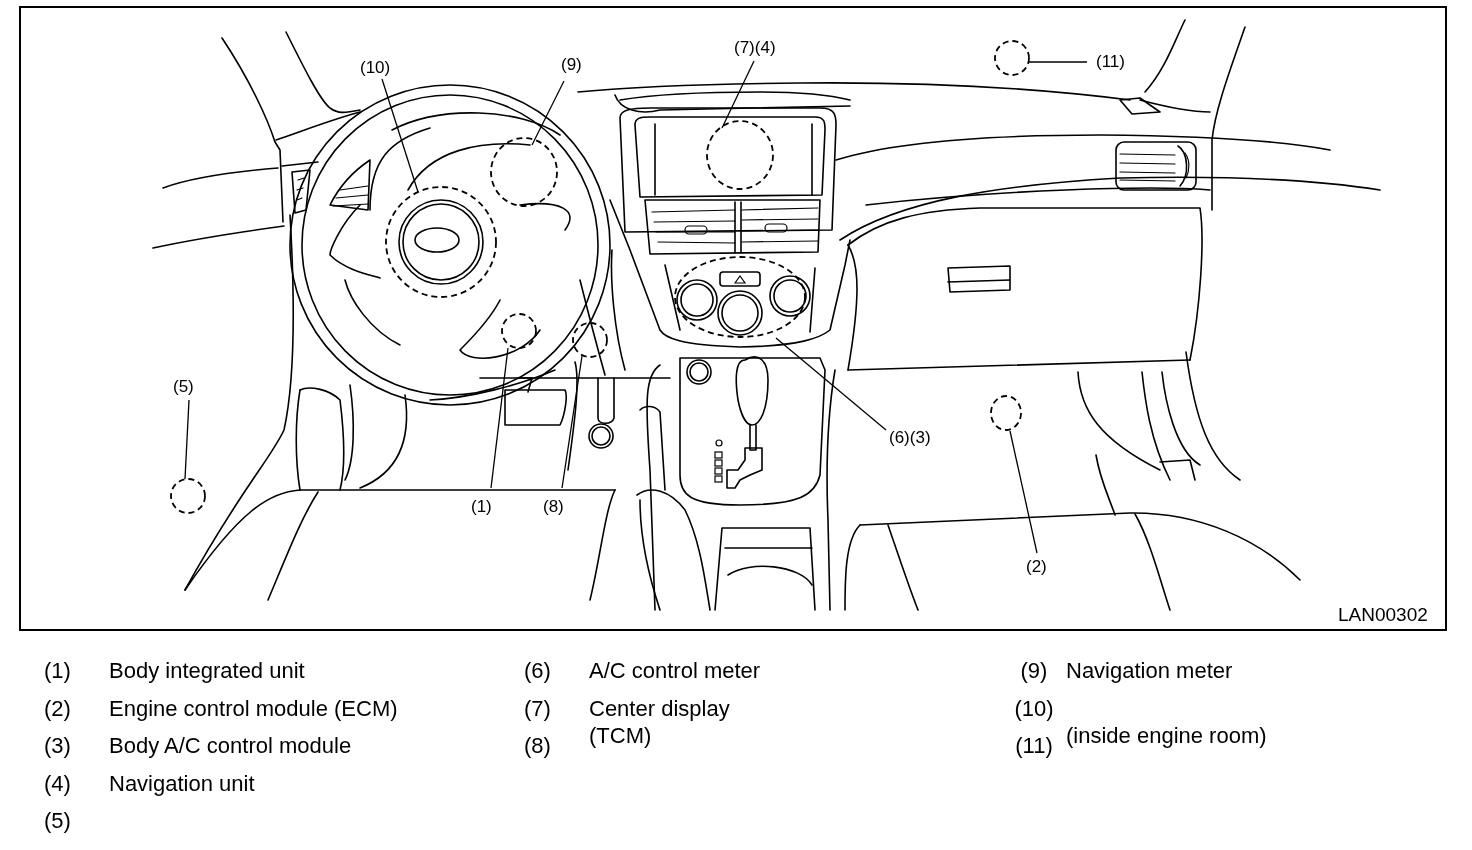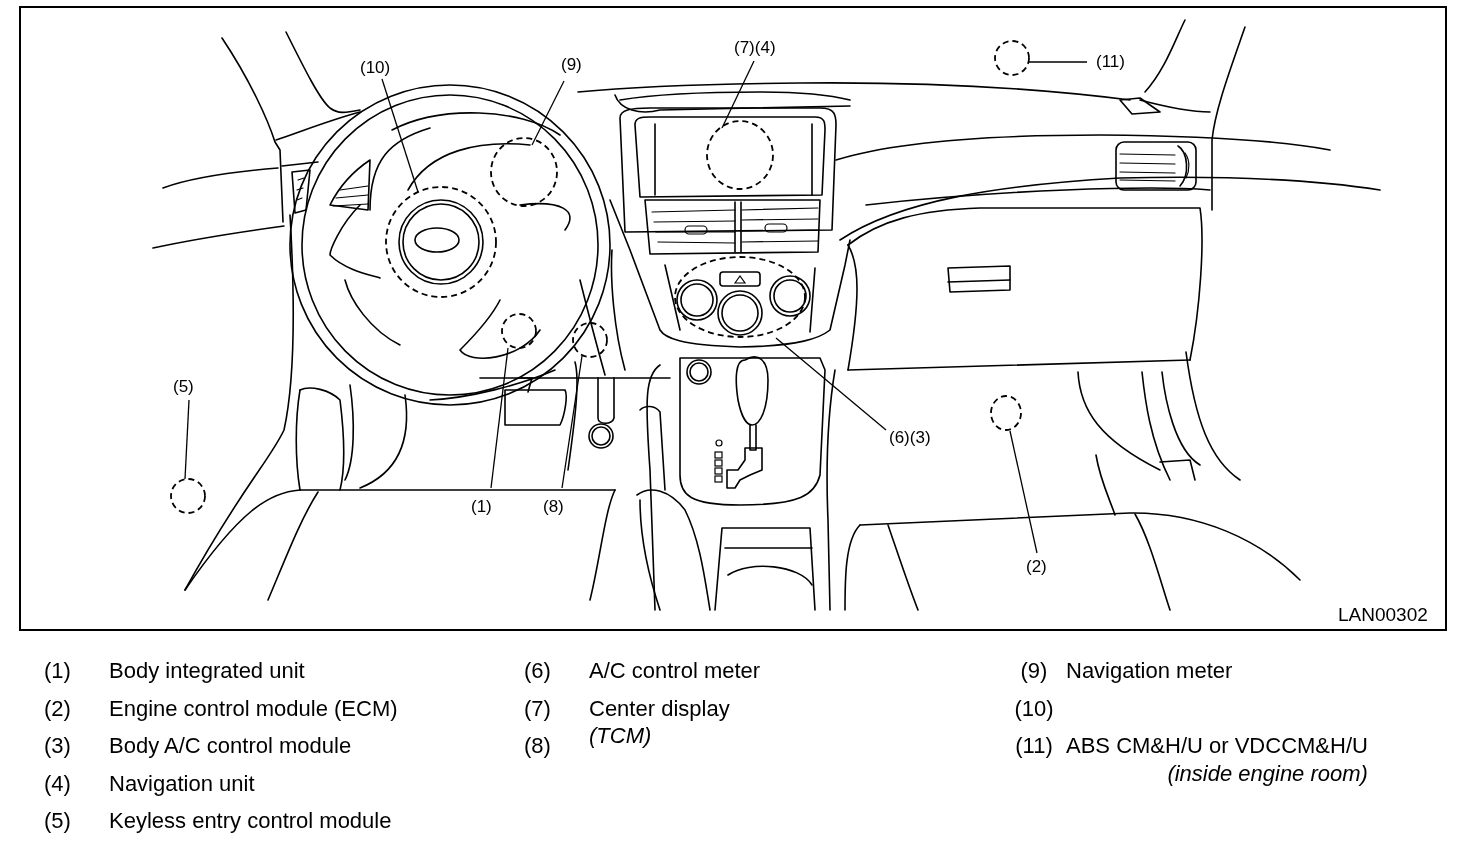--- a/index.html
+++ b/index.html
@@ -9,22 +9,22 @@
     .ln { fill: none; stroke: #000; stroke-width: 1.6; stroke-linecap: round; stroke-linejoin: round; }
     .ln-thin { fill: none; stroke: #000; stroke-width: 1.2; stroke-linecap: round; }
     .dash { fill: none; stroke: #000; stroke-width: 1.8; stroke-dasharray: 6 4; }
     .leader { fill: none; stroke: #000; stroke-width: 1.3; }
     .callout-text { font-family: "Liberation Sans", sans-serif; font-size: 17px; fill: #000; }
     .code-text { font-family: "Liberation Sans", sans-serif; font-size: 19px; fill: #000; }
 
     .legend { position: absolute; top: 652px; font-size: 22px; line-height: 37.5px; }
     .legend .row { display: flex; align-items: flex-start; }
     .legend .num { display: inline-block; text-align: left; }
-    .legend .desc { display: inline-block; text-align: right; }
-    .legend .desc .line2 { display: block; line-height: 30px; margin-top: -6px; font-style: italic; }
+    .legend .desc { display: inline-block; }
+    .legend .desc .line2 { display: block; line-height: 30px; margin-top: -6px; }
     #legend-col-1 { left: 44px; }
     #legend-col-1 .num { width: 65px; }
     #legend-col-2 { left: 524px; }
     #legend-col-2 .num { width: 65px; }
     #legend-col-3 { left: 998px; }
     #legend-col-3 .num { width: 72px; text-align: center; margin-right: -4px; }
   </style>
 </head>
 <body>
 
@@ -219,21 +219,20 @@
   <div class="row">
     <span class="num">(3)</span>
     <span class="desc">Body A/C control module</span>
   </div>
   <div class="row">
     <span class="num">(4)</span>
     <span class="desc">Navigation unit</span>
   </div>
   <div class="row">
     <span class="num">(5)</span>
-    <span class="desc">Keyless entry control module</span>
   </div>
 </div>
 
 <div class="legend" id="legend-col-2">
   <div class="row">
     <span class="num">(6)</span>
     <span class="desc">A/C control meter</span>
   </div>
   <div class="row">
     <span class="num">(7)</span>
@@ -251,17 +250,16 @@
   <div class="row">
     <span class="num">(9)</span>
     <span class="desc">Navigation meter</span>
   </div>
   <div class="row">
     <span class="num">(10)</span>
   </div>
   <div class="row">
     <span class="num">(11)</span>
     <span class="desc">
-      <span>ABS CM&amp;H/U or VDCCM&amp;H/U</span>
       <span class="line2">(inside engine room)</span>
     </span>
   </div>
 </div>
 
 </body></html>

